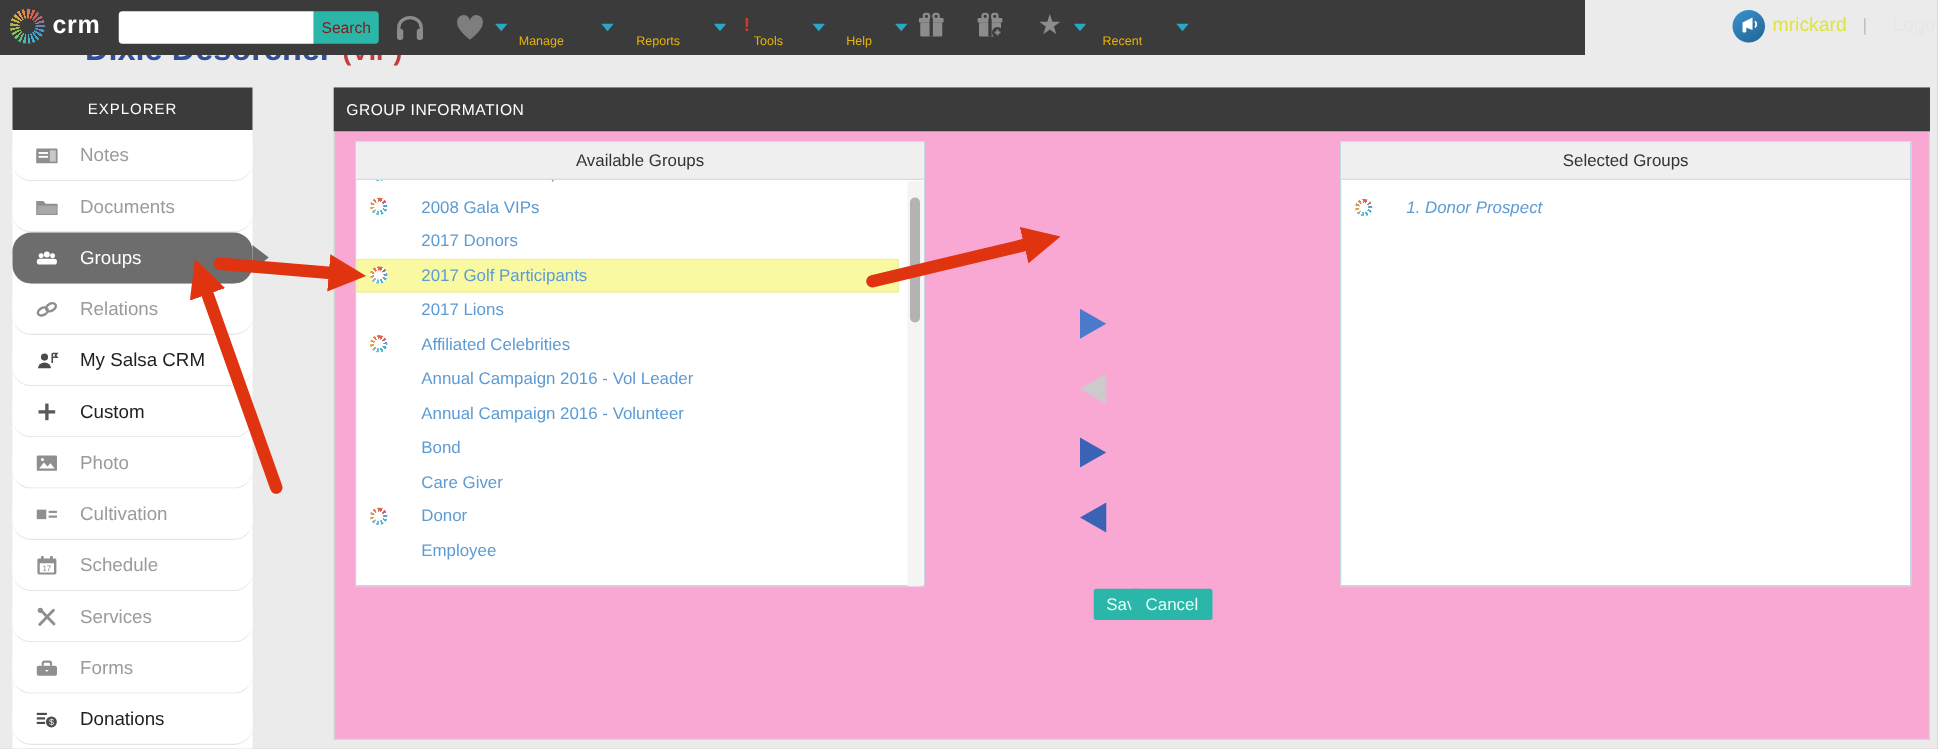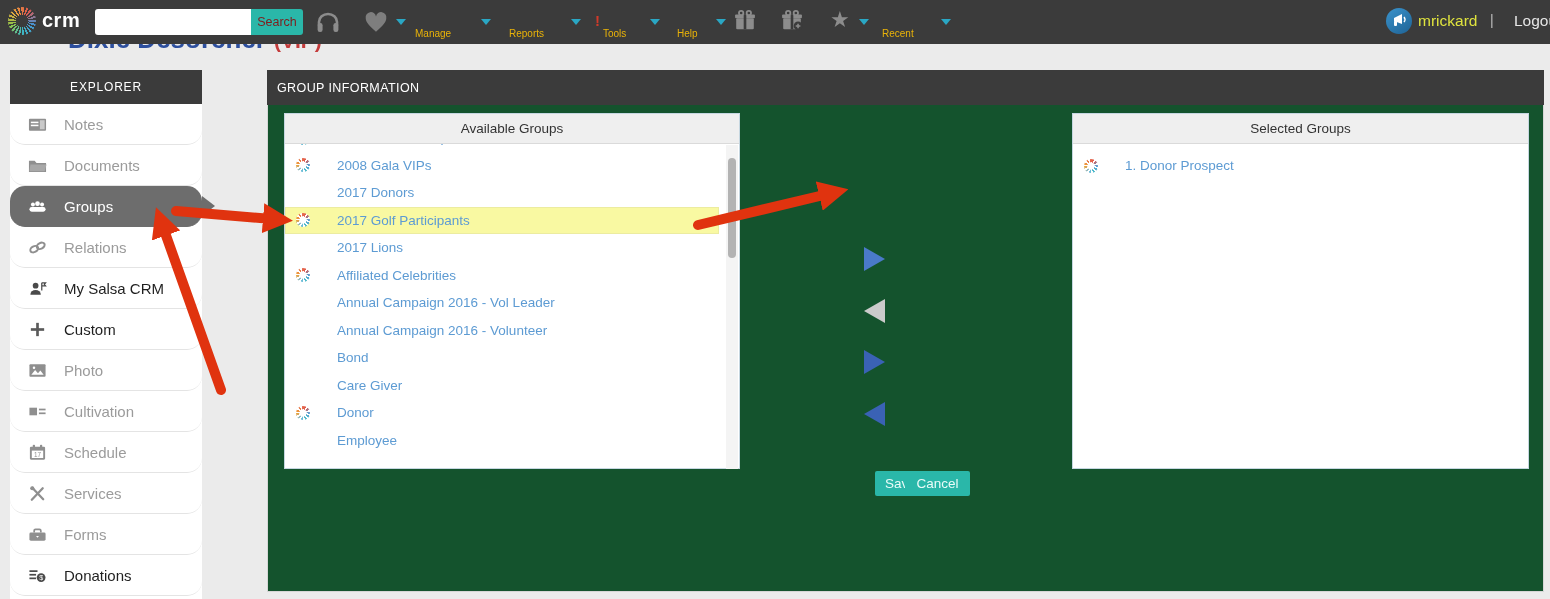--- a/index.html
+++ b/index.html
@@ -1,21 +1,21 @@
 <!DOCTYPE html>
 <html><head>
 <meta charset="utf-8">
 <style>
   * { margin:0; padding:0; box-sizing:border-box; }
   html,body { background:#d7d7d7; }
   body { font-family:"Liberation Sans", sans-serif; }
   .page { position:relative; width:1550px; height:599px; background:#ebebeb; overflow:hidden; margin:0 auto; }
 
   
-  .topbar { position:absolute; left:0; top:0; width:1550px; height:44px; background:#3b3b3b; z-index:20; }
+  .topbar { position:absolute; left:0; top:0; width:1268px; height:44px; background:#3b3b3b; z-index:20; }
   .topbar * { position:absolute; }
   .logo-burst { left:8px; top:7px; width:28px; height:28px; border-radius:50%;
     background:
       radial-gradient(circle at 50% 50%, #3b3b3b 0 6px, transparent 6.5px),
       repeating-conic-gradient(from 0deg, rgba(59,59,59,0) 0 9deg, #3b3b3b 9deg 17deg),
       conic-gradient(from -40deg, #e8a33d, #e2574b, #4a90d0, #3db6c4, #8bc34a, #e8a33d); }
   .logo-text { left:42px; top:9px; color:#fff; font-size:20px; font-weight:bold; letter-spacing:0.5px; }
   .search-wrap { left:95px; top:9px; width:208px; height:26px; }
   .search-input { left:0; top:0; width:156px; height:26px; border:none; border-radius:3px 0 0 3px; padding:0 8px; font-size:13px; outline:none; background:#fff; }
   .search-btn { left:156px; top:0; width:52px; height:26px; border:none; border-radius:0 3px 3px 0; background:#2ab7a9; color:#7f1d1d; font-size:12.5px; cursor:pointer; }
@@ -39,30 +39,30 @@
   .sb-header { height:34px; background:#3b3b3b; color:#fff; font-size:12px; letter-spacing:0.8px; display:flex; align-items:center; justify-content:center; }
   .sb-item { display:flex; align-items:center; height:41px; padding-left:18px; gap:17px; border-bottom:1px solid #e4e4e4; background:#fff; font-size:15px; cursor:pointer;border-radius:15px; }
   .sb-item.muted { color:#9b9b9b; }
   .sb-item.strong { color:#1f1f1f; }
   .sb-item.active { background:#6d6d6d; color:#fff; position:relative; border-bottom:1px solid #6d6d6d; }
   .sb-tail { position:absolute; right:-13px; top:50%; margin-top:-10px; width:0; height:0;
     border-top:10px solid transparent; border-bottom:10px solid transparent; border-left:13px solid #6d6d6d; }
   .sb-ic { width:19px; height:19px; flex:0 0 19px; }
 
   
-  .main-panel { position:absolute; left:267px; top:70px; width:1277px; height:522px; background:#14532d; border:1px solid #d6d6d6; z-index:4;padding-left:33px; }
+  .main-panel { position:absolute; left:267px; top:70px; width:1277px; height:522px; background:#f9a8d4; border:1px solid #d6d6d6; z-index:4;padding-left:33px; }
   .section-bar { position:absolute; left:-1px; top:-1px; width:1277px; height:35px; background:#3b3b3b; color:#fff; font-size:12.5px; letter-spacing:0.4px; display:flex; align-items:center; padding-left:10px; }
 
   .listbox { position:absolute; top:42px; width:456px; height:356px; border:1px solid #c6d7e1; background:#fff; }
   .listbox.avail { left:16px; }
   .listbox.sel { left:804px; width:457px; }
   .list-header { height:30px; background:#efefef; border-bottom:1px solid #dadada; display:flex; align-items:center; justify-content:center; font-size:13.5px; color:#333; }
   .list-scroll { position:absolute; left:0; top:30px; right:0; bottom:0; overflow:hidden; }
   .rows { margin-top:-20px; }
-  .sel .rows { margin-top:8px; }
+  .sel .rows { margin-top:8px;font-style:italic; }
   .row { position:relative; height:27.5px; display:flex; align-items:center; padding-left:52px; font-size:13.5px; color:#5d9bd3; cursor:pointer; }
   .row.hl { background:#f9f9a2; box-shadow:inset 0 0 0 1px #ececa0; width:434px; }
   .spinner { position:absolute; left:11px; top:50%; margin-top:-7px; width:14px; height:14px; border-radius:50%;
     background:
       radial-gradient(circle at 50% 50%, #fff 0 3.4px, transparent 3.9px),
       repeating-conic-gradient(from 10deg, rgba(255,255,255,0) 0 18deg, #fff 18deg 34deg),
       conic-gradient(from -90deg, #f0a030, #e87a50, #e2574b, #5a9fd6, #49b8c8, #7fc0e0, #f0a030); }
   .scrollbar { position:absolute; right:1px; top:31px; width:12px; height:324px; background:#f4f4f4; }
   .thumb { position:absolute; left:2px; top:13px; width:8px; height:100px; border-radius:4px; background:#b3b3b3; cursor:grab; }
 

